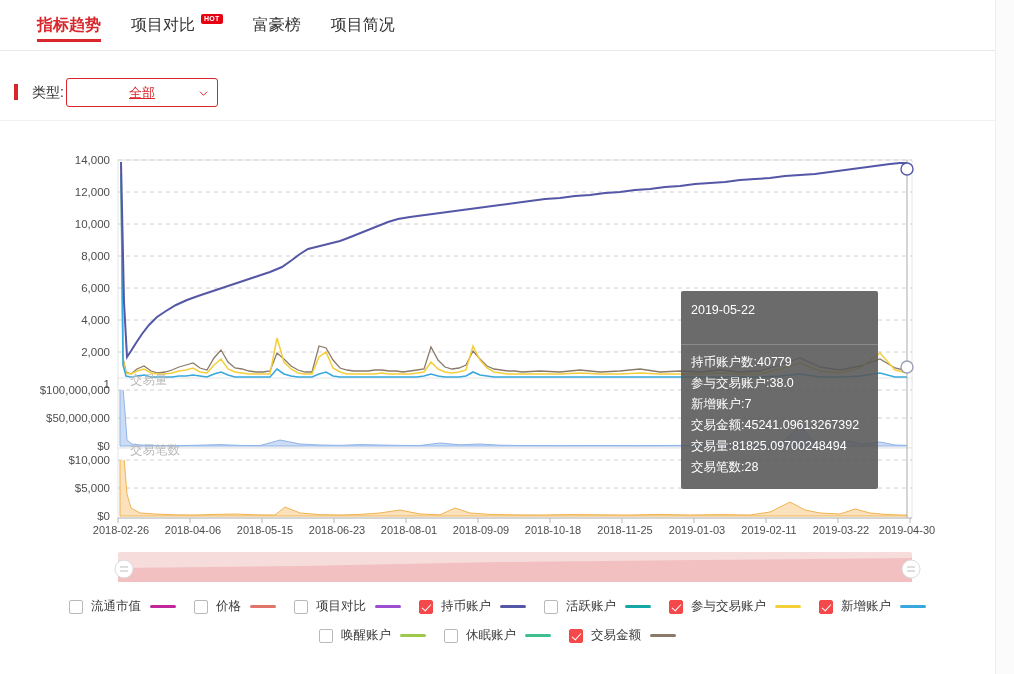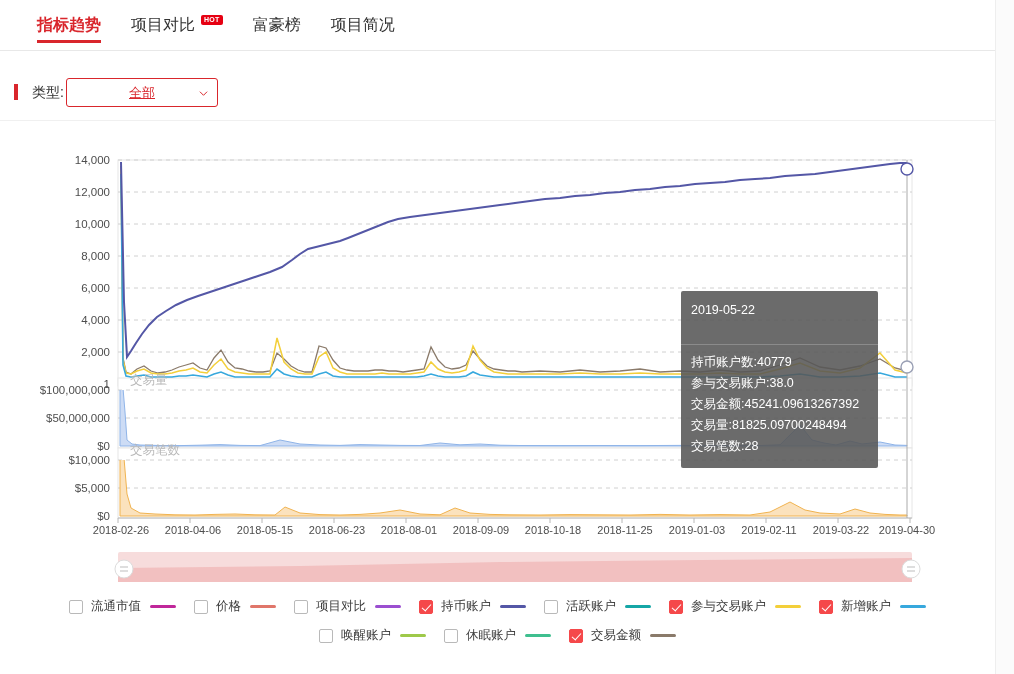--- a/index.html
+++ b/index.html
@@ -25,21 +25,21 @@
 
   
   .tabbar {
     position: absolute; left: 0; top: 0;
     width: 995px; height: 51px;
     border-bottom: 1px solid #e8e8e8;
     background: #fff;
   }
   .tabs {
     position: absolute; left: 22px; top: 0;
-    display: flex; align-items: center;
+    display: flex; align-items: flex-start;
     height: 51px;
   }
   .tab {
     position: relative;
     display: flex; align-items: center;
     height: 50px;
     padding: 0 15px;
     font-size: 16px;
     color: #333333;
     cursor: pointer;
@@ -398,20 +398,21 @@
           <line x1="907" y1="449" x2="915" y2="449"></line>
         </g>
       </g>
     </svg>
   </div>
 
   <div class="tooltip">
     <div class="tt-title">2019-05-22</div>
     <div class="tt-row">持币账户数:40779</div>
     <div class="tt-row">参与交易账户:38.0</div>
+    <div class="tt-row">新增账户:7</div>
     <div class="tt-row">交易金额:45241.09613267392</div>
     <div class="tt-row">交易量:81825.09700248494</div>
     <div class="tt-row">交易笔数:28</div>
   </div>
 
   <div class="legend">
 
     <div class="legend-row">
 
       <div class="legend-item">

